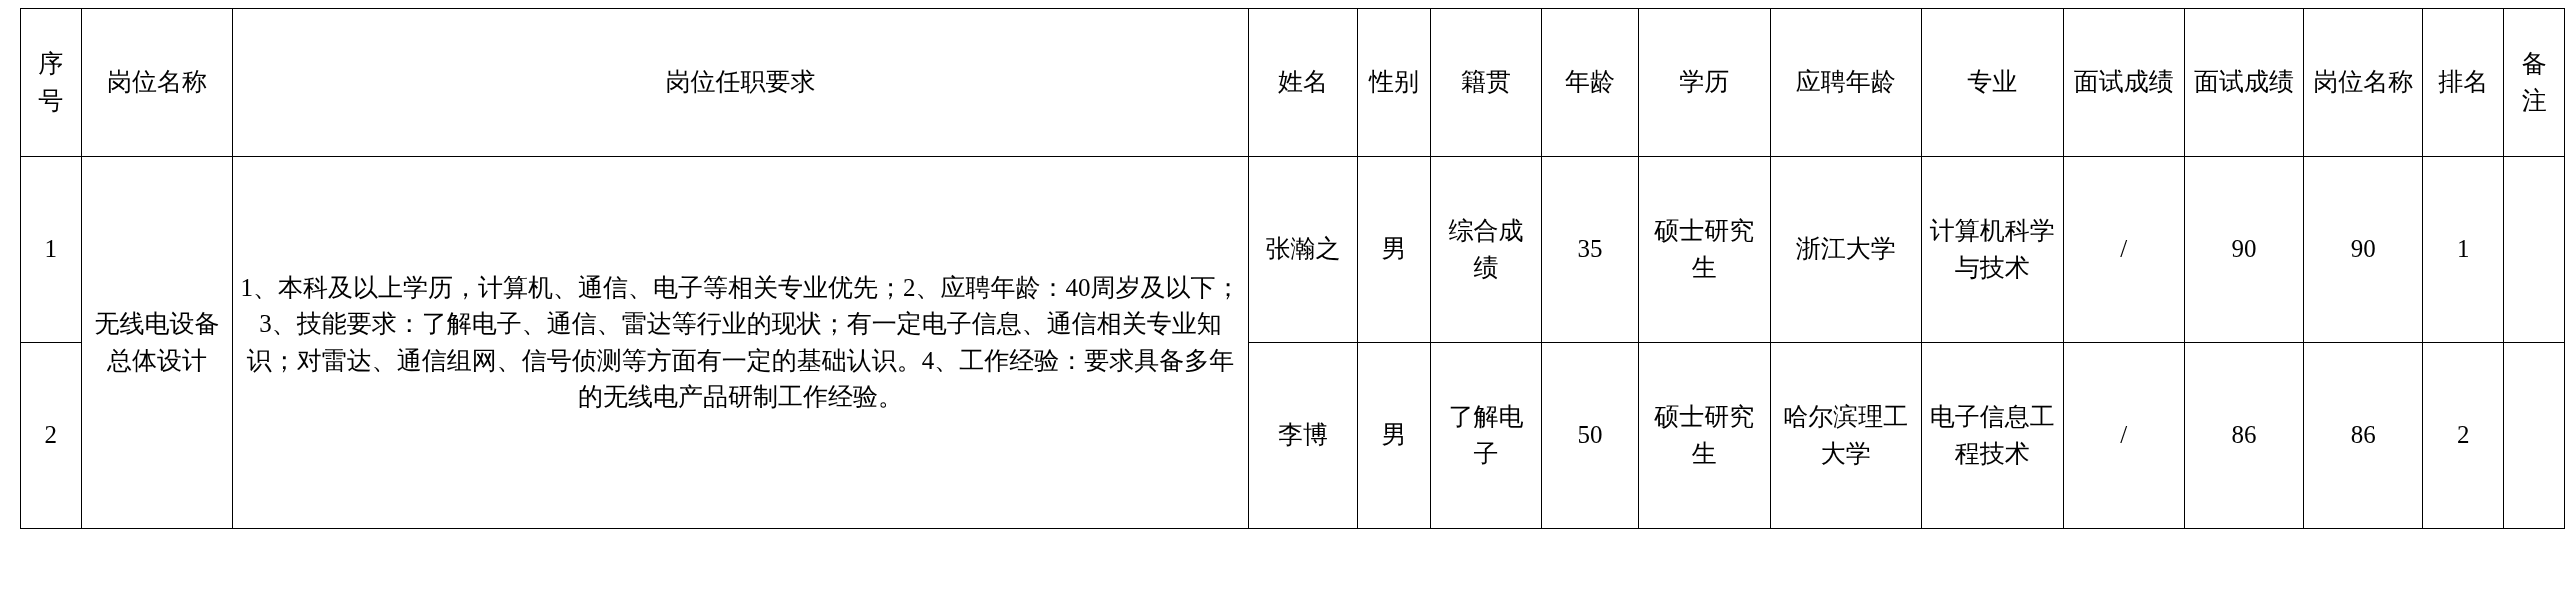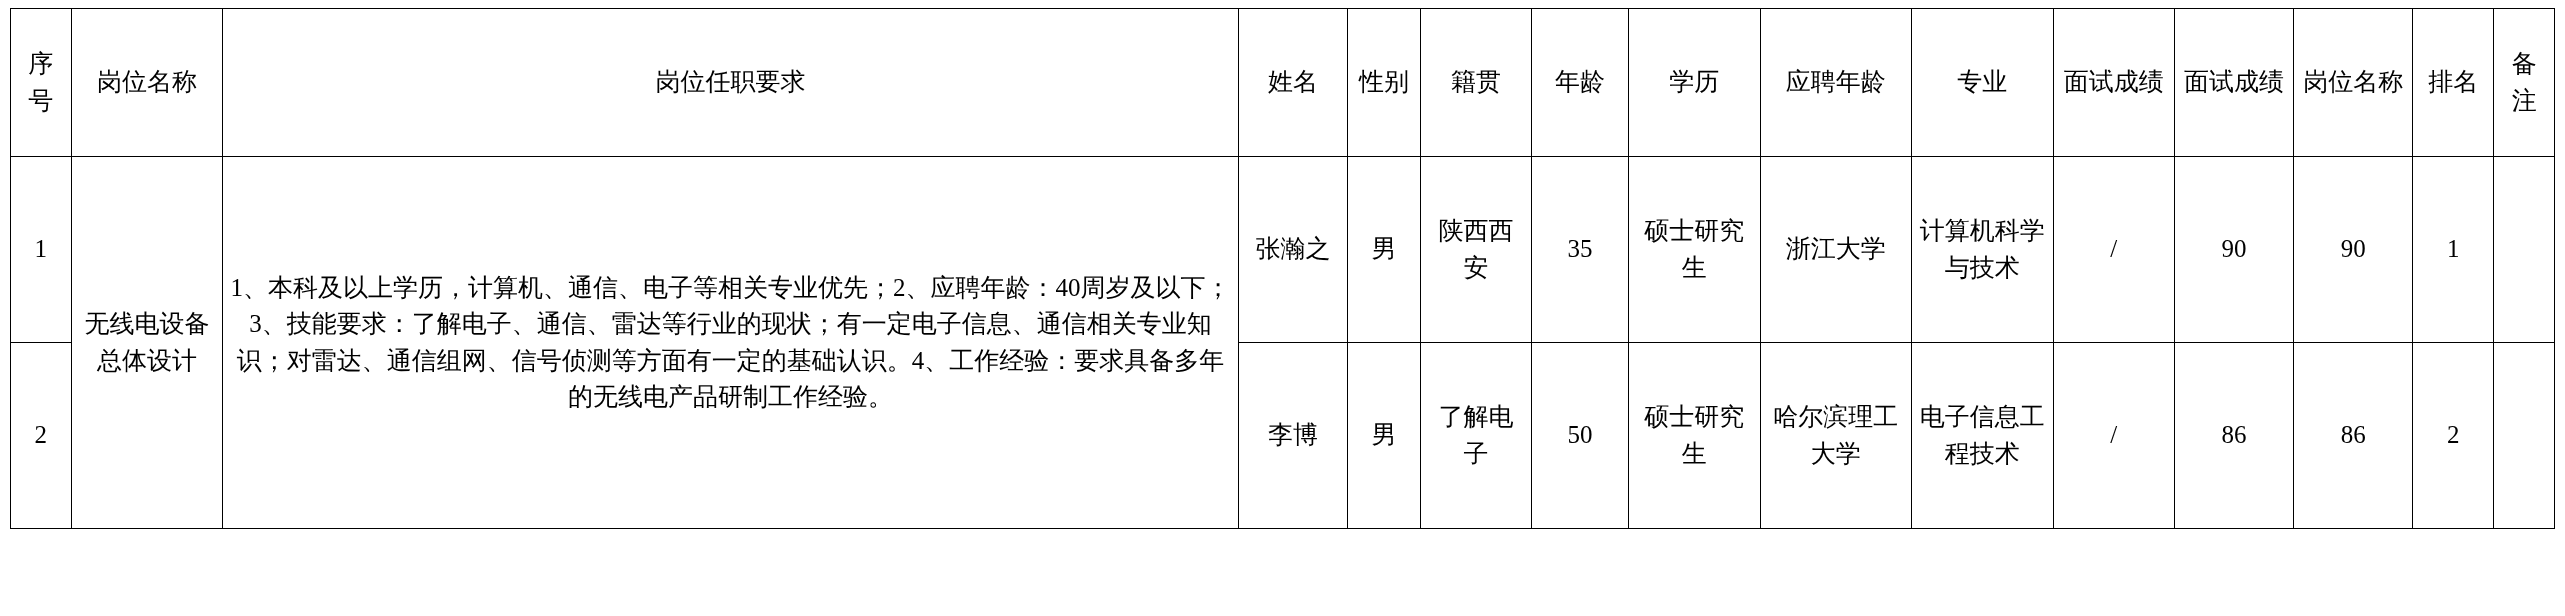--- a/index.html
+++ b/index.html
@@ -9,21 +9,21 @@
   }
   body {
     font-family: "Liberation Serif", "DejaVu Serif", serif;
     color: #000000;
   }
   .page {
     width: 2565px;
     height: 616px;
     position: relative;
     box-sizing: border-box;
-    padding: 8px 10px 0 10px;
+    padding: 8px 10px 0 20px;
   }
   table.recruit {
     border-collapse: collapse;
     table-layout: fixed;
     width: 2545px;
     margin: 0;
   }
   table.recruit td, table.recruit th {
     border: 1.5px solid #000000;
     padding: 4px 6px;
@@ -97,21 +97,21 @@
         <td>备注</td>
       </tr>
     </thead>
     <tbody>
       <tr class="row-body">
         <td>1</td>
         <td class="post-name" rowspan="2">无线电设备总体设计</td>
         <td class="req-cell" rowspan="2">1、本科及以上学历，计算机、通信、电子等相关专业优先；2、应聘年龄：40周岁及以下；3、技能要求：了解电子、通信、雷达等行业的现状；有一定电子信息、通信相关专业知识；对雷达、通信组网、信号侦测等方面有一定的基础认识。4、工作经验：要求具备多年的无线电产品研制工作经验。</td>
         <td>张瀚之</td>
         <td>男</td>
-        <td>陕西西安</td>
+        <td>综合成绩</td>
         <td>35</td>
         <td>硕士研究生</td>
         <td>浙江大学</td>
         <td>计算机科学与技术</td>
         <td class="slash">/</td>
         <td>90</td>
         <td>90</td>
         <td>1</td>
         <td></td>
       </tr>

